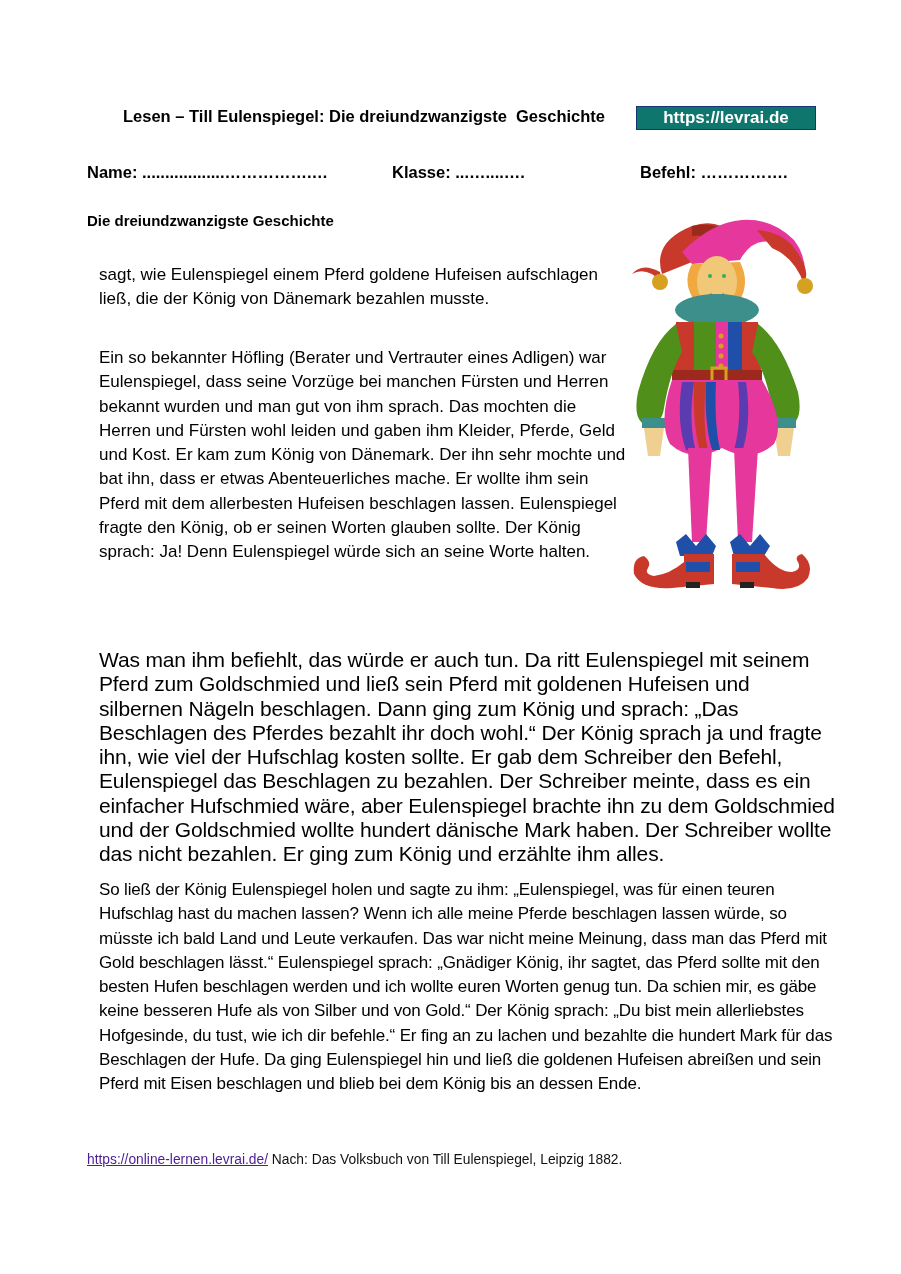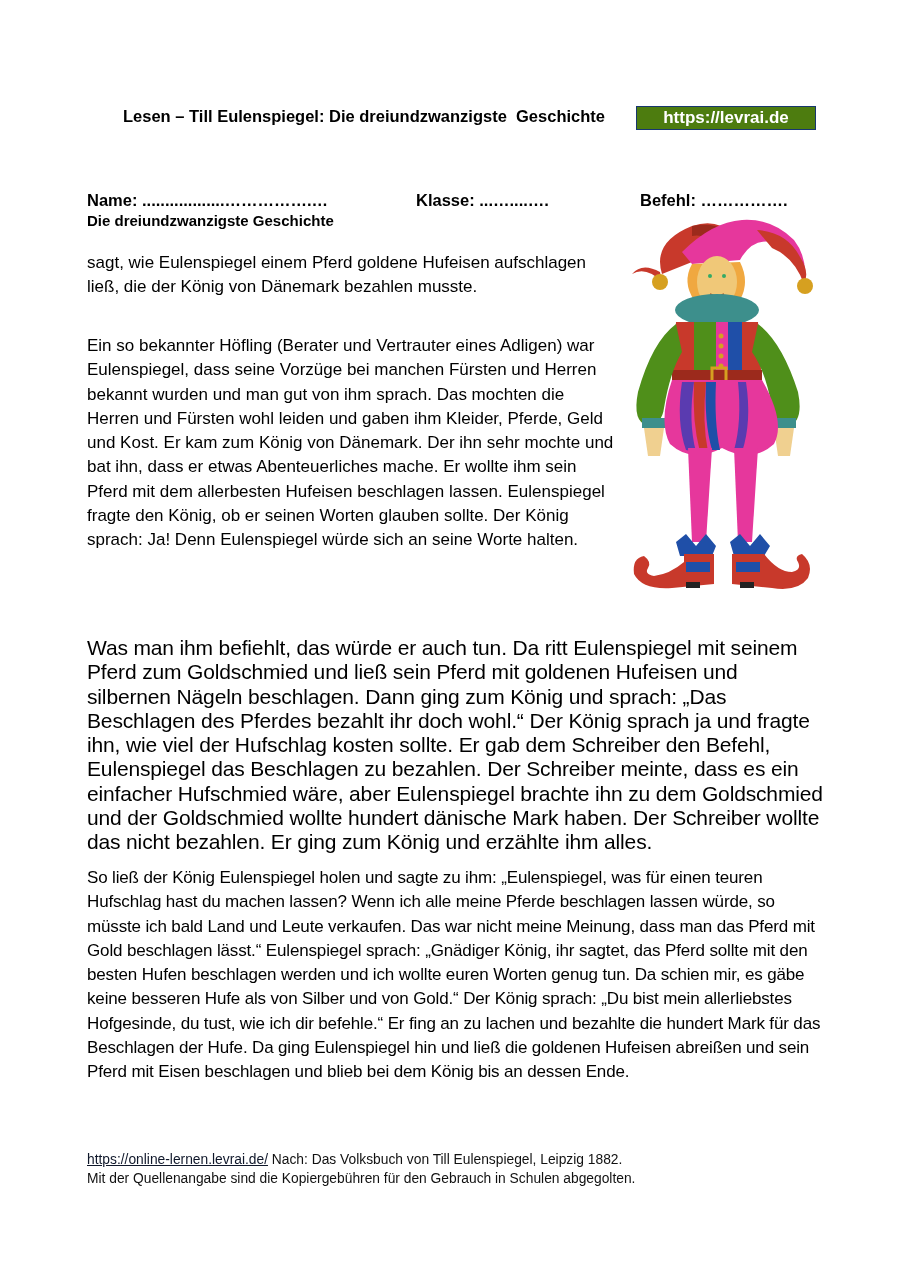--- a/index.html
+++ b/index.html
@@ -1,35 +1,35 @@
 <!DOCTYPE html>
 <html><head>
   <meta charset="utf-8">
   <style>
     html, body { margin: 0; padding: 0; background: #ffffff; }
     body { width: 901px; height: 1274px; position: relative; overflow: hidden; font-family: "Liberation Sans", sans-serif; color: #000; }
 
     .header-line { position: absolute; left: 87px; top: 107px; font-weight: bold; font-size: 16.5px; letter-spacing: 0px; white-space: pre; margin-left: 36px; }
-    .badge { position: absolute; left: 636px; top: 106px; width: 180px; height: 24px; background: #4d7c0f; border: 1px solid #17366f; box-sizing: border-box; color: #fff; font-weight: bold; font-size: 17px; text-align: center; line-height: 22px; }
+    .badge { position: absolute; left: 636px; top: 106px; width: 180px; height: 24px; background: #0f766e; border: 1px solid #17366f; box-sizing: border-box; color: #fff; font-weight: bold; font-size: 17px; text-align: center; line-height: 22px; }
 
-    .field { position: absolute; top: 163px; font-weight: bold; font-size: 16.5px; white-space: pre; margin-top: 28px; }
+    .field { position: absolute; top: 163px; font-weight: bold; font-size: 16.5px; white-space: pre; }
     .f-name { left: 87px; }
-    .f-klasse { left: 416px; }
+    .f-klasse { left: 392px; }
     .f-datum { left: 640px; }
 
     .title { position: absolute; left: 87px; top: 212px; font-weight: bold; font-size: 15px; }
 
     .intro { position: absolute; left: 87px; top: 251px; width: 520px; font-size: 17px; line-height: 24.3px; }
     .para1 { position: absolute; left: 87px; top: 334px; width: 530px; font-size: 17px; line-height: 24.3px; }
     .para2 { position: absolute; left: 87px; top: 636px; width: 740px; font-size: 21px; line-height: 24.3px; letter-spacing: -0.15px; }
     .para3 { position: absolute; left: 87px; top: 866px; width: 740px; font-size: 17px; line-height: 24.3px; letter-spacing: -0.15px; }
-    p { margin: 0; }
+    p { margin: 12px; }
 
     .footer { position: absolute; left: 87px; top: 1150px; font-size: 13.8px; line-height: 19px; color: #111; }
-    .footer a { color: #0f172a; text-decoration: underline; }
+    .footer a { color: #4c1d95; text-decoration: underline; }
 
     .jester { position: absolute; left: 622px; top: 212px; width: 200px; height: 385px; }
   </style>
 </head>
 <body>
 
 <div class="header-line">Lesen – Till Eulenspiegel: Die dreiundzwanzigste  Geschichte</div>
 <a class="badge">https://levrai.de</a>
 
 <div class="field f-name">Name: ..................…………….…</div>
@@ -96,14 +96,13 @@
     <path d="M110 342 L142 342 Q156 360 170 360 Q180 358 176 350 Q172 344 180 342 Q192 352 186 366 Q176 380 150 376 L110 372 Z" fill="#c8392b"></path>
     <rect x="64" y="350" width="24" height="10" fill="#1f4fa8"></rect>
     <rect x="114" y="350" width="24" height="10" fill="#1f4fa8"></rect>
     <rect x="64" y="370" width="14" height="6" fill="#222"></rect>
     <rect x="118" y="370" width="14" height="6" fill="#222"></rect>
   </svg>
 </div>
 
 <div class="footer">
   <div><a>https://online-lernen.levrai.de/</a><span> Nach: Das Volksbuch von Till Eulenspiegel, Leipzig 1882.</span></div>
-  <div>Mit der Quellenangabe sind die Kopiergebühren für den Gebrauch in Schulen abgegolten.</div>
 </div>
 
 </body></html>

